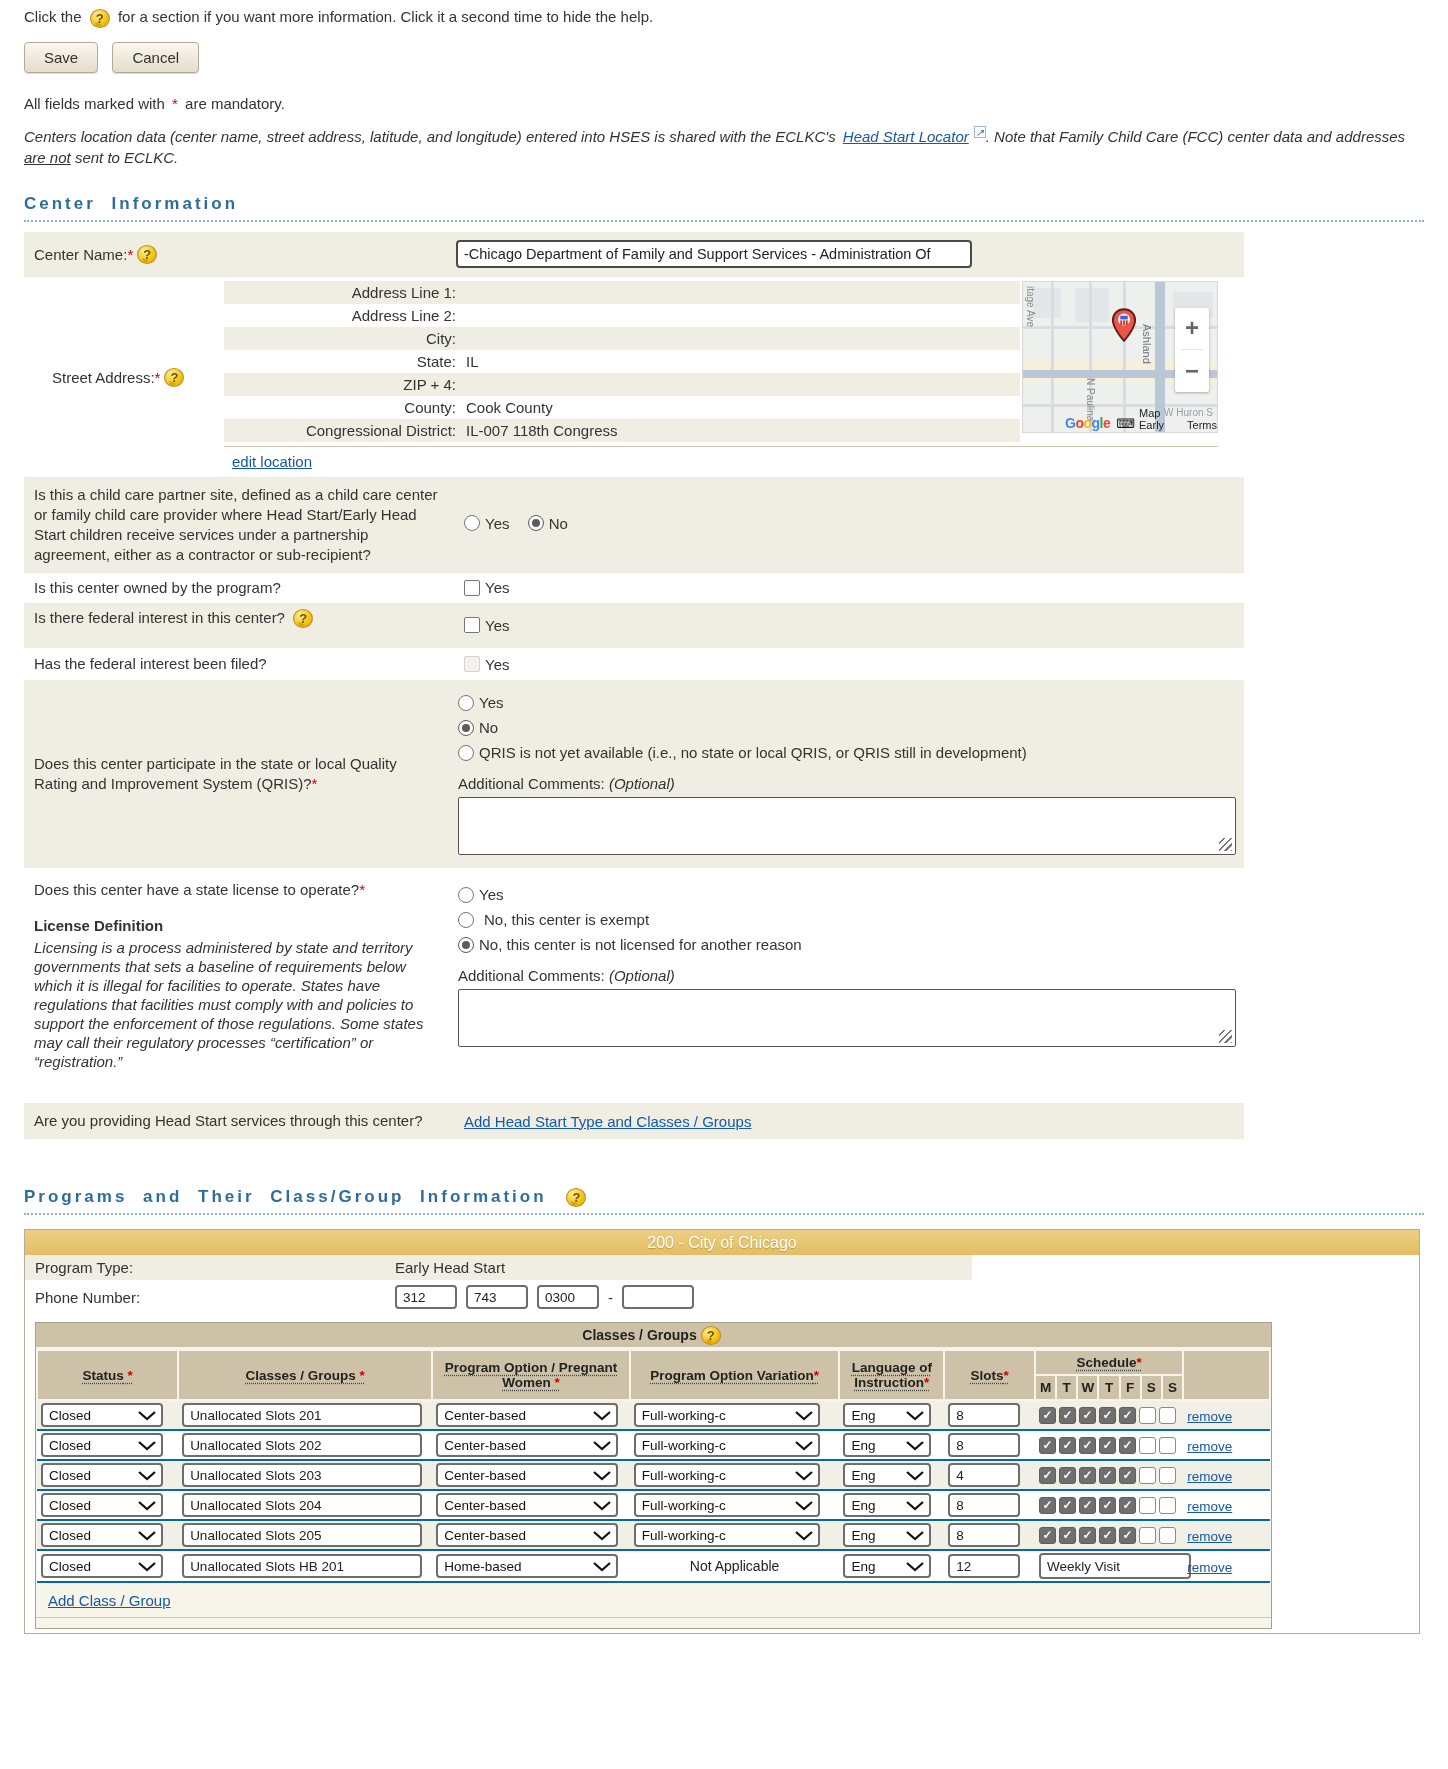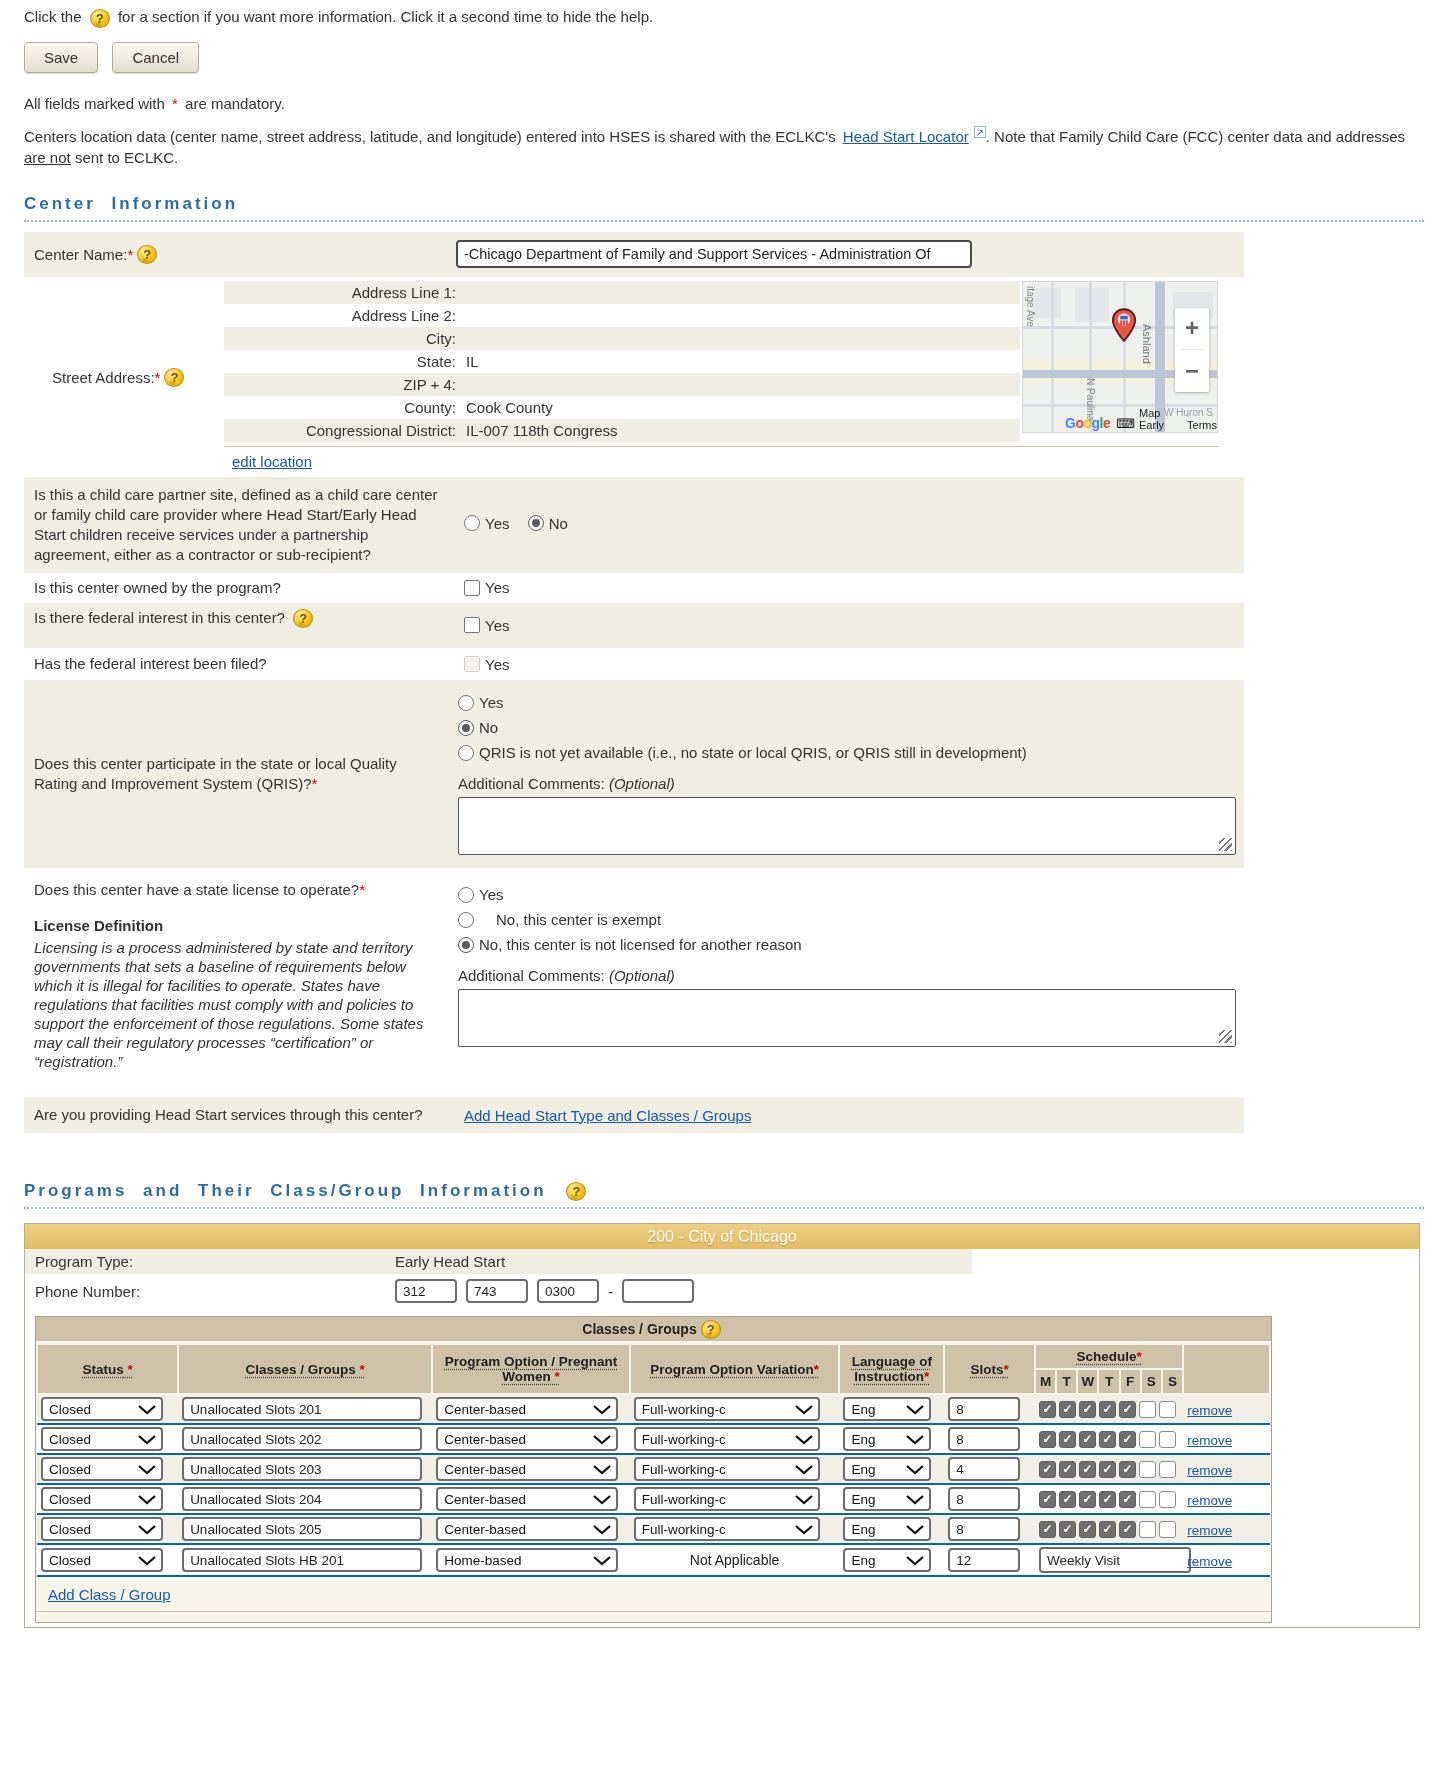--- a/index.html
+++ b/index.html
@@ -130,21 +130,21 @@
   .sched { display:flex; gap:3px; }
   .cb { display:inline-flex; width:17px; height:17px; border:1px solid #8a8a8a; border-radius:3px;
         background:#fff; align-items:center; justify-content:center; }
   .cb.on { background:#6f6f6f; border-color:#5f5f5f; }
   .cb.on::after { content:"✓"; color:#fff; font-size:12px; font-weight:bold; line-height:1; }
   .na { display:block; text-align:center; font-size:14px; color:#222; }
   .rm { font-size:13.5px; }
   .add-row { padding:7px 0 8px 12px; border-bottom:1px solid #cfc7b2; margin-top:2px; }
   .panel-pad { height:10px; }
 
-  .note { margin:14px 0 0 0; line-height:21px; }
+  .note { margin:14px 0 0 0; line-height:21px;font-style:italic; }
   .help-line { margin-bottom:14px; }
   .btn-row { margin-bottom:22px; }
 </style>
 </head>
 <body>
 
 <div class="page">
 
   <p class="help-line">
     <span>Click the</span>
@@ -346,38 +346,38 @@
         <div class="lic-title">License Definition</div>
         <div class="lic-def">Licensing is a process administered by state and territory governments that sets a baseline of requirements below which it is illegal for facilities to operate. States have regulations that facilities must comply with and policies to support the enforcement of those regulations. Some states may call their regulatory processes “certification” or “registration.”</div>
       </div>
       <div class="qvalue" style="padding:14px 8px; justify-content:flex-start;">
         <div class="optline">
           <span class="radio"></span>
           <span class="olabel" style="margin-left:5px;">Yes</span>
         </div>
         <div class="optline">
           <span class="radio"></span>
-          <span class="olabel" style="margin-left:22px;">No, this center is exempt</span>
+          <span class="olabel" style="margin-left:10px;">No, this center is exempt</span>
         </div>
         <div class="optline">
           <span class="radio on"></span>
           <span class="olabel" style="margin-left:5px;">No, this center is not licensed for another reason</span>
         </div>
         <div class="cm-label">
           <span>Additional Comments:</span>
           <span style="font-style:italic;">(Optional)</span>
         </div>
         <div class="ta-wrap">
           <textarea class="ta" style=""></textarea>
           <span class="grip"></span>
         </div>
       </div>
     </div>
 
-    <div class="frow beige" style="margin-top:18px;">
+    <div class="frow beige" style="margin-top:24px;">
       <div class="qlabel">Are you providing Head Start services through this center?</div>
       <div class="qvalue vcenter">
         <a class="lnk">Add Head Start Type and Classes / Groups</a>
       </div>
     </div>
   </div>
 
   <h2 class="section" style="margin-top:48px;">
     <span>Programs and Their Class/Group Information</span>
     <span class="help" style="letter-spacing:0;word-spacing:0;">?</span>

